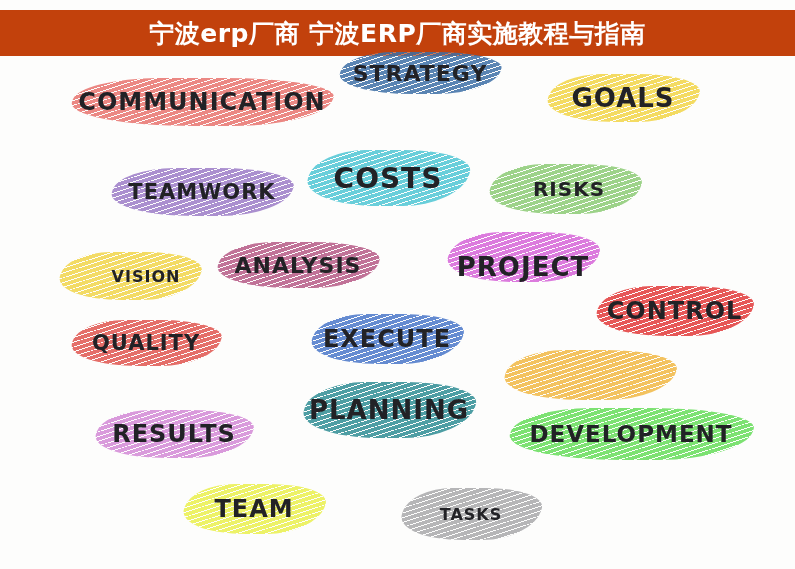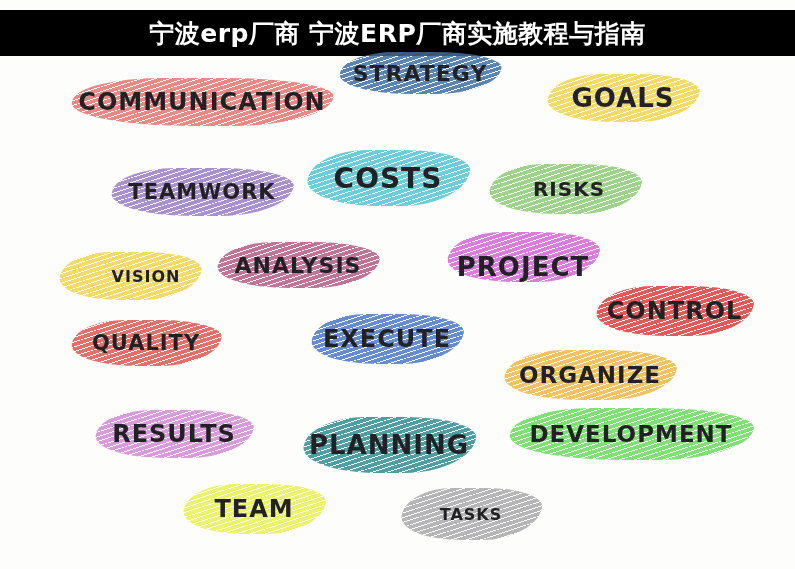--- a/index.html
+++ b/index.html
@@ -3,21 +3,21 @@
 <meta charset="utf-8">
 <style>
   html, body { margin: 0; padding: 0; }
   body {
     width: 795px; height: 569px; position: relative; overflow: hidden;
     background: #fdfdfc;
     font-family: "DejaVu Sans", sans-serif;
   }
   .banner {
     position: absolute; left: 0; top: 10px; width: 795px; height: 46px;
-    background: #000000;
+    background: #c2410c;
     display: flex; align-items: center; justify-content: center;
   }
   .banner-title {
     color: #ffffff; font-size: 25px; font-weight: bold; letter-spacing: 0.5px;
     font-family: "DejaVu Sans", sans-serif;
   }
   .word {
     position: absolute; display: flex; align-items: center; justify-content: center;
   }
   .scribble {
@@ -83,27 +83,26 @@
     <div class="word" style="left: 72px; top: 320px; width: 148px; height: 46px;">
       <div class="scribble" style="background: repeating-linear-gradient(-20deg, rgb(224, 85, 79) 0px, rgb(224, 85, 79) 2px, rgba(255, 255, 255, 0.35) 2px, rgba(255, 255, 255, 0.35) 3px, rgb(224, 85, 79) 3px, rgb(224, 85, 79) 5px);"></div>
       <span class="label" style="font-size: 21px; text-align: right;">Quality</span>
     </div>
     <div class="word" style="left: 312px; top: 314px; width: 150px; height: 50px;">
       <div class="scribble" style="background: repeating-linear-gradient(-20deg, rgb(74, 119, 201) 0px, rgb(74, 119, 201) 2px, rgba(255, 255, 255, 0.35) 2px, rgba(255, 255, 255, 0.35) 3px, rgb(74, 119, 201) 3px, rgb(74, 119, 201) 5px);"></div>
       <span class="label" style="font-size: 24px;">Execute</span>
     </div>
     <div class="word" style="left: 505px; top: 350px; width: 170px; height: 50px;">
       <div class="scribble" style="background: repeating-linear-gradient(-20deg, rgb(241, 184, 68) 0px, rgb(241, 184, 68) 2px, rgba(255, 255, 255, 0.35) 2px, rgba(255, 255, 255, 0.35) 3px, rgb(241, 184, 68) 3px, rgb(241, 184, 68) 5px);"></div>
-      <span class="label" style="font-size: 23px;">Organize</span>
     </div>
     <div class="word" style="left: 96px; top: 410px; width: 156px; height: 48px;">
       <div class="scribble" style="background: repeating-linear-gradient(-20deg, rgb(211, 137, 214) 0px, rgb(211, 137, 214) 2px, rgba(255, 255, 255, 0.35) 2px, rgba(255, 255, 255, 0.35) 3px, rgb(211, 137, 214) 3px, rgb(211, 137, 214) 5px);"></div>
       <span class="label" style="font-size: 24px;">Results</span>
     </div>
-    <div class="word" style="left: 304px; top: 417px; width: 170px; height: 56px; align-items: center;">
+    <div class="word" style="left: 304px; top: 382px; width: 170px; height: 56px; align-items: center;">
       <div class="scribble" style="background: repeating-linear-gradient(-20deg, rgb(47, 141, 148) 0px, rgb(47, 141, 148) 2px, rgba(255, 255, 255, 0.35) 2px, rgba(255, 255, 255, 0.35) 3px, rgb(47, 141, 148) 3px, rgb(47, 141, 148) 5px);"></div>
       <span class="label" style="font-size: 26px;">Planning</span>
     </div>
     <div class="word" style="left: 510px; top: 408px; width: 242px; height: 52px;">
       <div class="scribble" style="background: repeating-linear-gradient(-20deg, rgb(102, 221, 90) 0px, rgb(102, 221, 90) 2px, rgba(255, 255, 255, 0.35) 2px, rgba(255, 255, 255, 0.35) 3px, rgb(102, 221, 90) 3px, rgb(102, 221, 90) 5px);"></div>
       <span class="label" style="font-size: 23px;">Development</span>
     </div>
     <div class="word" style="left: 184px; top: 484px; width: 140px; height: 50px;">
       <div class="scribble" style="background: repeating-linear-gradient(-20deg, rgb(234, 240, 77) 0px, rgb(234, 240, 77) 2px, rgba(255, 255, 255, 0.35) 2px, rgba(255, 255, 255, 0.35) 3px, rgb(234, 240, 77) 3px, rgb(234, 240, 77) 5px);"></div>
       <span class="label" style="font-size: 24px;">Team</span>

